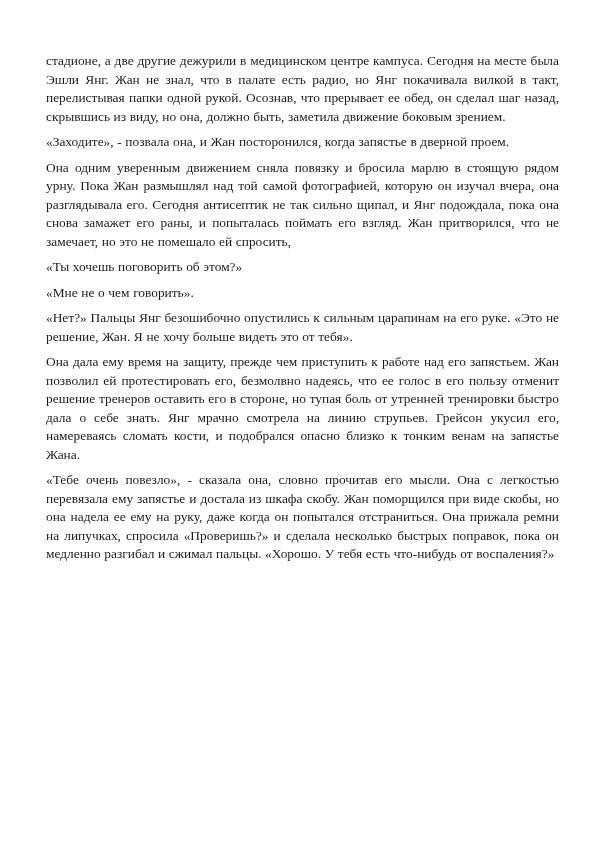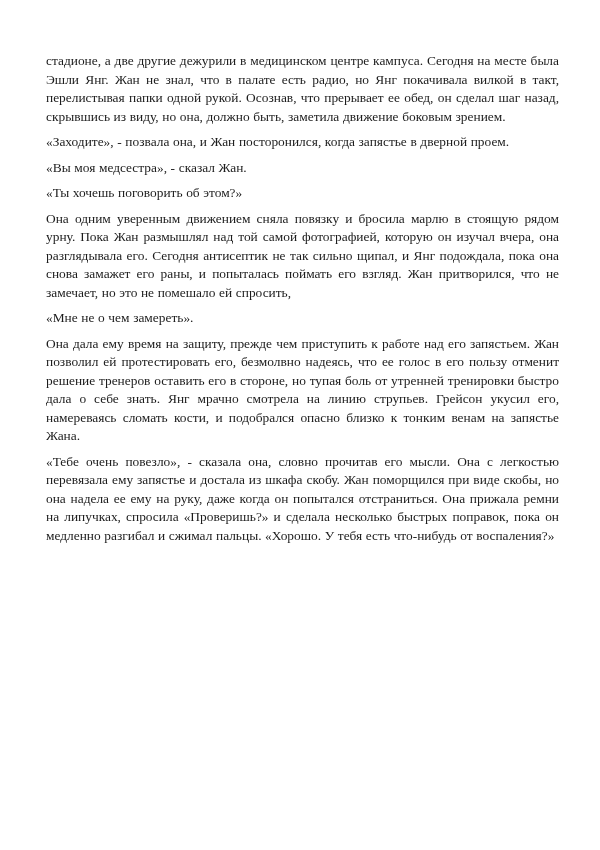--- a/index.html
+++ b/index.html
@@ -27,19 +27,19 @@
     padding: 0;
     word-spacing: 0.02em;
   }
 </style>
 </head>
 <body>
 
 <div class="page">
   <p class="para">стадионе, а две другие дежурили в медицинском центре кампуса. Сегодня на месте была Эшли Янг. Жан не знал, что в палате есть радио, но Янг покачивала вилкой в такт, перелистывая папки одной рукой. Осознав, что прерывает ее обед, он сделал шаг назад, скрывшись из виду, но она, должно быть, заметила движение боковым зрением.</p>
   <p class="para">«Заходите», - позвала она, и Жан посторонился, когда запястье в дверной проем.</p>
-  <p class="para">«Вы моя медсестра», - сказал Жан.</p>
+  <p class="para">Она одним уверенным движением сняла повязку и бросила марлю в стоящую рядом урну. Пока Жан размышлял над той самой фотографией, которую он изучал вчера, она разглядывала его. Сегодня антисептик не так сильно щипал, и Янг подождала, пока она снова замажет его раны, и попыталась поймать его взгляд. Жан притворился, что не замечает, но это не помешало ей спросить,</p>
   <p class="para">«Ты хочешь поговорить об этом?»</p>
-  <p class="para">Она одним уверенным движением сняла повязку и бросила марлю в стоящую рядом урну. Пока Жан размышлял над той самой фотографией, которую он изучал вчера, она разглядывала его. Сегодня антисептик не так сильно щипал, и Янг подождала, пока она снова замажет его раны, и попыталась поймать его взгляд. Жан притворился, что не замечает, но это не помешало ей спросить,</p>
-  <p class="para">«Мне не о чем замереть».</p>
+  <p class="para">«Мне не о чем говорить».</p>
+  <p class="para">«Нет?» Пальцы Янг безошибочно опустились к сильным царапинам на его руке. «Это не решение, Жан. Я не хочу больше видеть это от тебя».</p>
   <p class="para">Она дала ему время на защиту, прежде чем приступить к работе над его запястьем. Жан позволил ей протестировать его, безмолвно надеясь, что ее голос в его пользу отменит решение тренеров оставить его в стороне, но тупая боль от утренней тренировки быстро дала о себе знать. Янг мрачно смотрела на линию струпьев. Грейсон укусил его, намереваясь сломать кости, и подобрался опасно близко к тонким венам на запястье Жана.</p>
   <p class="para">«Тебе очень повезло», - сказала она, словно прочитав его мысли. Она с легкостью перевязала ему запястье и достала из шкафа скобу. Жан поморщился при виде скобы, но она надела ее ему на руку, даже когда он попытался отстраниться. Она прижала ремни на липучках, спросила «Проверишь?» и сделала несколько быстрых поправок, пока он медленно разгибал и сжимал пальцы. «Хорошо. У тебя есть что-нибудь от воспаления?»</p>
 </div>
 
 </body></html>

